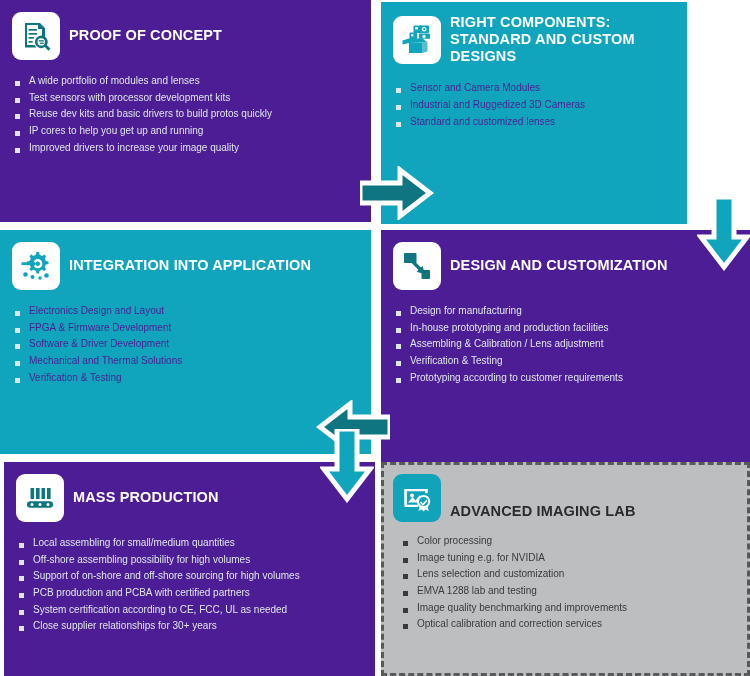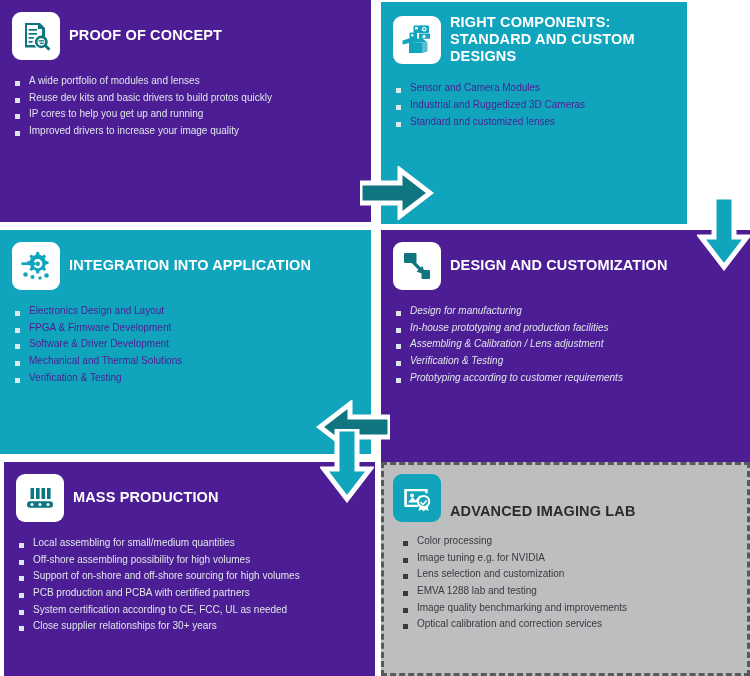--- a/index.html
+++ b/index.html
@@ -110,20 +110,21 @@
             <path d="M21.2 15.6a6.3 6.3 0 1 0 3.6 11.48l3.6 3.6 2.05-2.05-3.6-3.6A6.3 6.3 0 0 0 21.2 15.6zm0 2.6a3.7 3.7 0 1 1 0 7.4 3.7 3.7 0 0 1 0-7.4z"></path>
             <rect x="18.6" y="20.2" width="5.2" height="1.3"></rect>
             <rect x="19.8" y="22.6" width="4.0" height="1.3"></rect>
           </g>
         </svg>
       </div>
       <div class="panel-title">PROOF OF CONCEPT</div>
     </div>
     <ul class="bullets" style="margin:14px 14px 0 14px;">
       <li>A wide portfolio of modules and lenses</li>
+      <li>Test sensors with processor development kits</li>
       <li>Reuse dev kits and basic drivers to build protos quickly</li>
       <li>IP cores to help you get up and running</li>
       <li>Improved drivers to increase your image quality</li>
     </ul>
   </div>
 
   <div class="panel light" style="left:381px; top:2px; width:306px; height:222px;">
     <div class="panel-head" style="padding:12px 0 0 12px;">
       <div class="icon-tile">
         <svg width="34" height="32" viewBox="0 0 34 32">
@@ -191,21 +192,21 @@
           <g fill="#0e7581">
             <rect x="3" y="3" width="12.5" height="10" rx="1"></rect>
             <rect x="20.5" y="20" width="8.5" height="9" rx="1"></rect>
             <path d="M9.5 9.5 L22 22" stroke="#0e7581" stroke-width="3.2" fill="none"></path>
             <path d="M24.2 24.4 L15.6 21.8 L21.5 15.9 Z"></path>
           </g>
         </svg>
       </div>
       <div class="panel-title">DESIGN AND CUSTOMIZATION</div>
     </div>
-    <ul class="bullets" style="margin:14px 14px 0 14px;font-style:italic;">
+    <ul class="bullets" style="margin:14px 14px 0 14px;">
       <li>Design for manufacturing</li>
       <li>In-house prototyping and production facilities</li>
       <li>Assembling &amp; Calibration / Lens adjustment</li>
       <li>Verification &amp; Testing</li>
       <li>Prototyping according to customer requirements</li>
     </ul>
   </div>
 
   <div class="panel dark" style="left:4px; top:462px; width:371px; height:214px;">
     <div class="panel-head" style="padding:12px 0 0 12px;">

